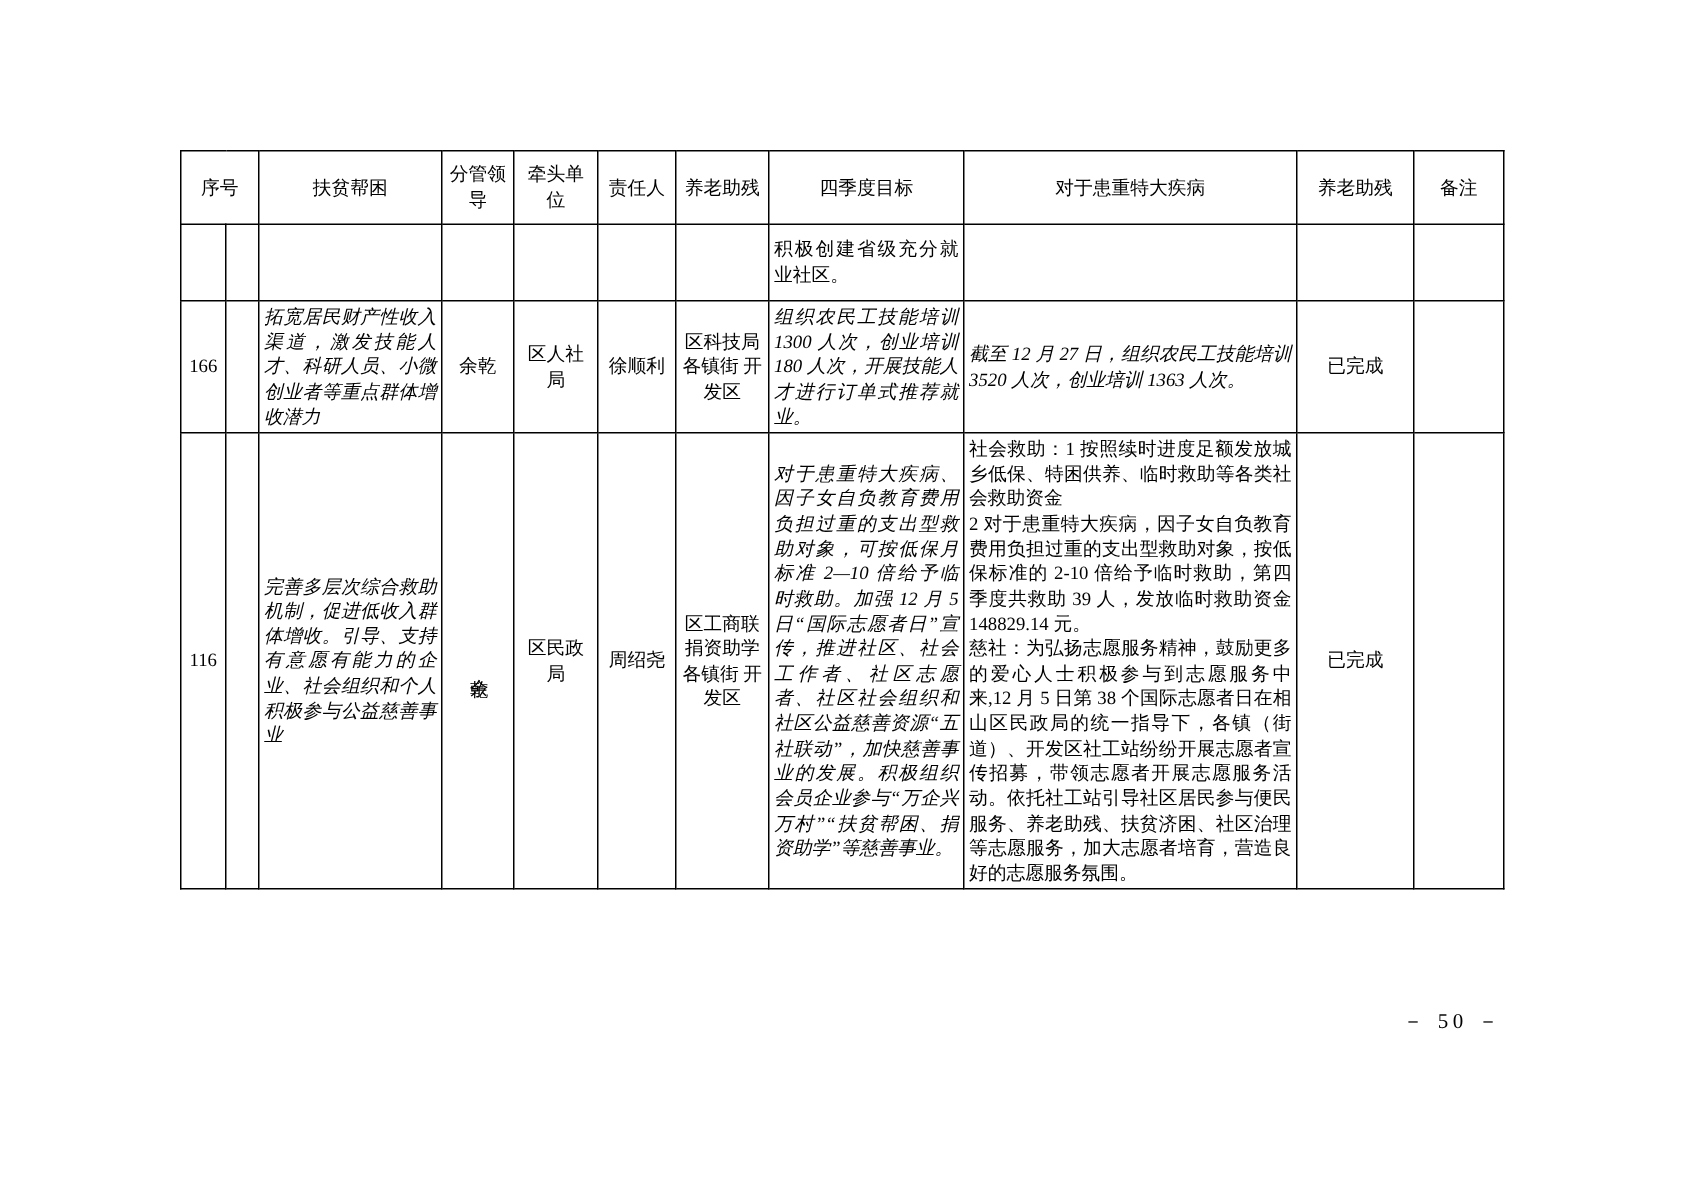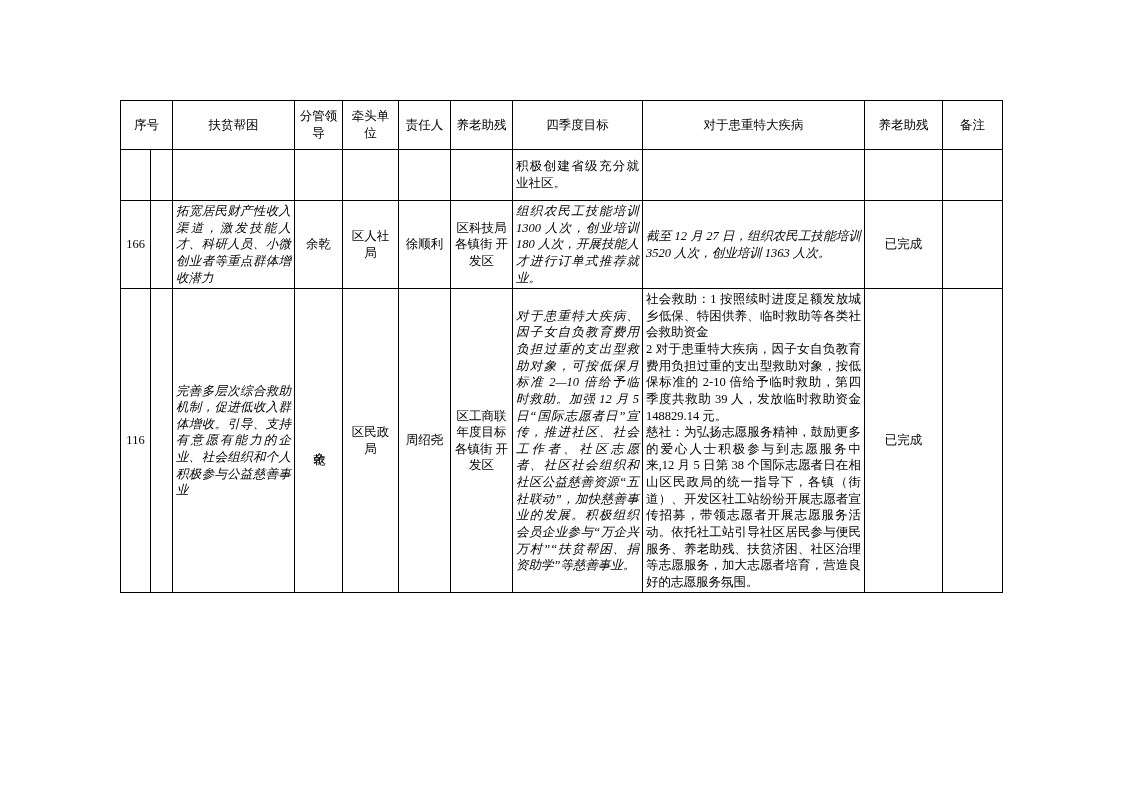--- a/index.html
+++ b/index.html
@@ -246,34 +246,35 @@
         <td class="center-box">
           <span class="vertical-text">余乾</span>
         </td>
         <td class="center-box">
           <span>区民政局</span>
         </td>
         <td class="center-box">
           <span>周绍尧</span>
         </td>
         <td class="stack-lines">
-          <span>区工商联 年度目标 各镇街 开发区</span>
+          <span>区工商联 捐资助学 各镇街 开发区</span>
         </td>
         <td class="cell-just-mid">
           <span>对于患重特大疾病、因子女自负教育费用负担过重的支出型救助对象，可按低保月标准 2—10 倍给予临时救助。加强 12 月 5 日“国际志愿者日”宣传，推进社区、社会工作者、社区志愿者、社区社会组织和社区公益慈善资源“五社联动”，加快慈善事业的发展。积极组织会员企业参与“万企兴万村”“扶贫帮困、捐资助学”等慈善事业。</span>
         </td>
         <td class="cell-just small-gray" id="q4-progress-rich">
             <div><span class="bold-seg">社会救助：</span><span>1 按照续时进度足额发放城乡低保、特困供养、临时救助等各类社会救助资金</span></div>
             <div><span>2 对于患重特大疾病，因子女自负教育费用负担过重的支出型救助对象，按低保标准的 2-10 倍给予临时救助，第四季度共救助 39 人，发放临时救助资金 148829.14 元。</span></div>
             <div><span class="bold-seg">慈社：</span><span>为弘扬志愿服务精神，鼓励更多的爱心人士积极参与到志愿服务中来,12 月 5 日第 38 个国际志愿者日在相山区民政局的统一指导下，各镇（街道）、开发区社工站纷纷开展志愿者宣传招募，带领志愿者开展志愿服务活动。依托社工站引导社区居民参与便民服务、养老助残、扶贫济困、社区治理等志愿服务，加大志愿者培育，营造良好的志愿服务氛围。</span></div>
           </td>
         <td class="center-box">
           <span>已完成</span>
         </td>
         <td>
           <span></span>
         </td>
       </tr>
     </tbody>
   </table>
 
+  <div class="pagenum">－ 50 －</div>
 
 </div>
 
 </body></html>

